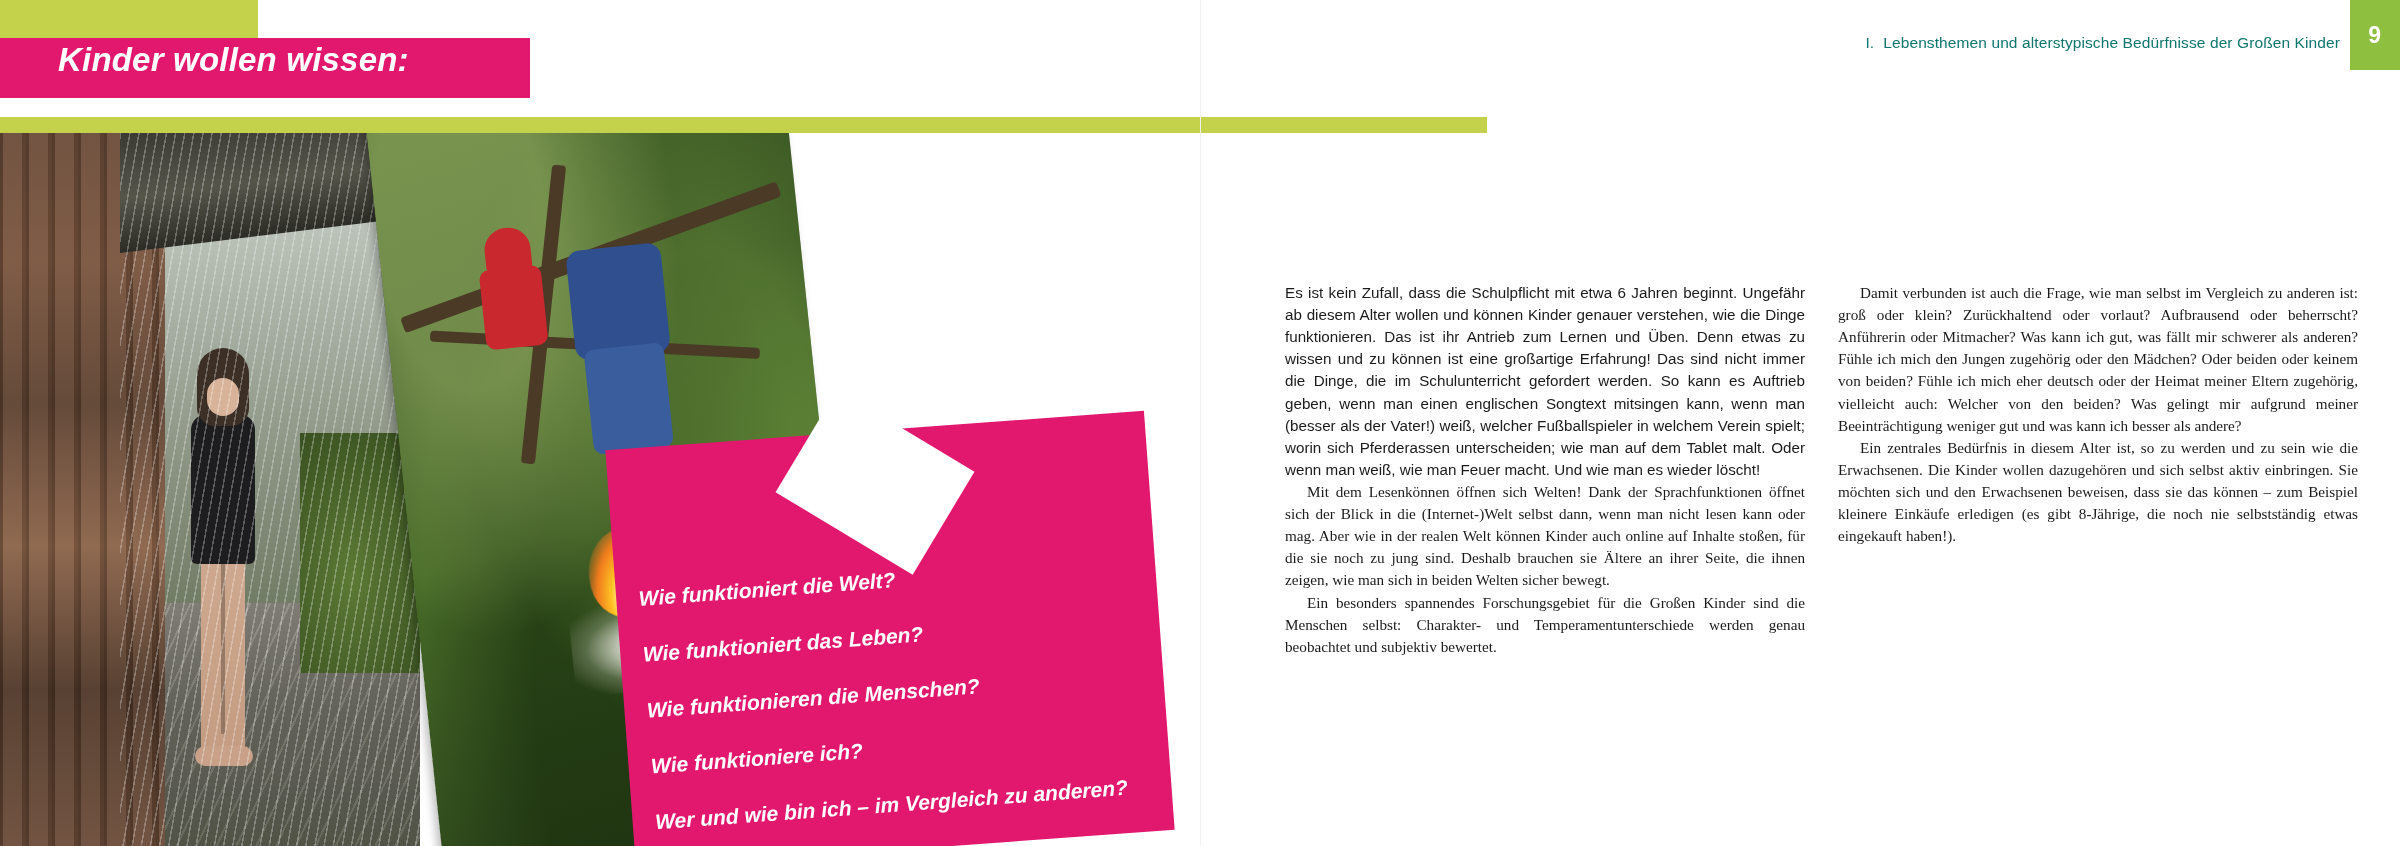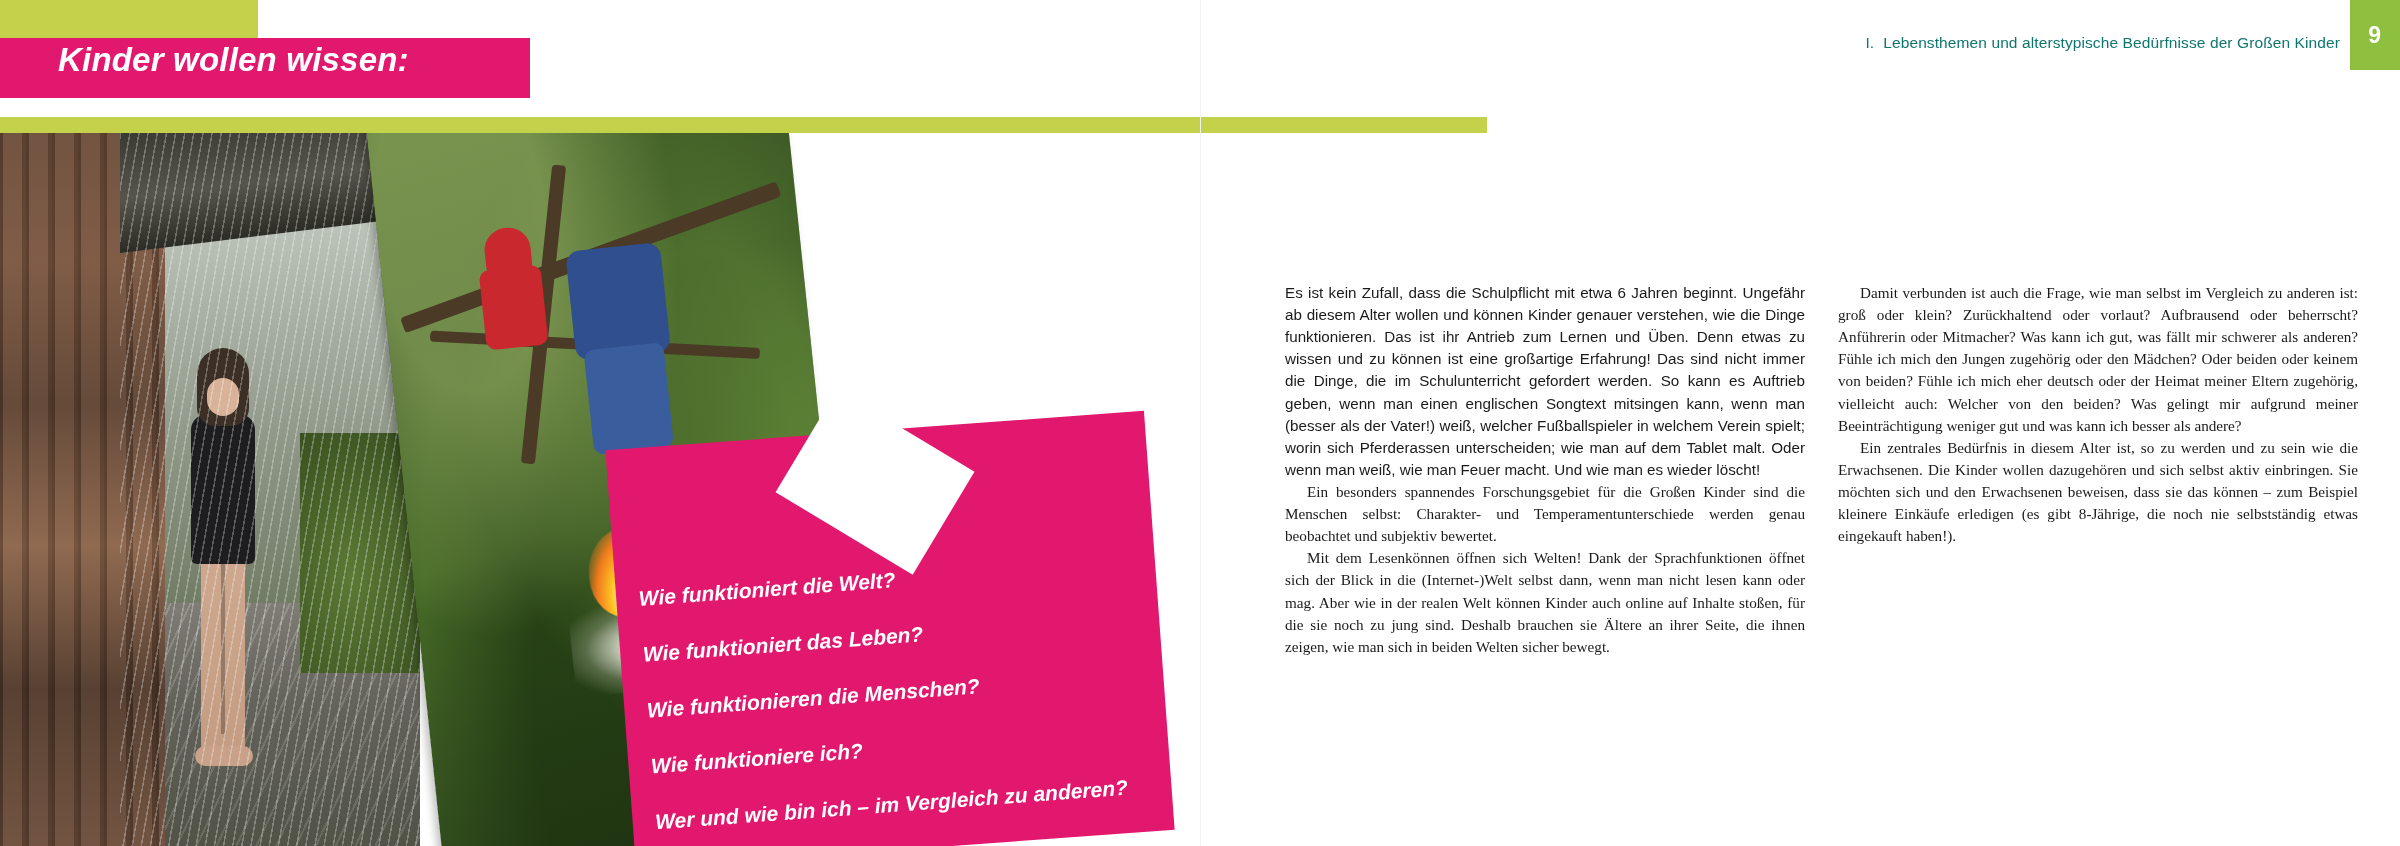--- a/index.html
+++ b/index.html
@@ -392,22 +392,22 @@
     <div class="q">Wie funktioniert das Leben?</div>
     <div class="q">Wie funktionieren die Menschen?</div>
     <div class="q">Wie funktioniere ich?</div>
     <div class="q">Wer und wie bin ich – im Vergleich zu anderen?</div>
   </div>
 
   <div class="fold-line"></div>
 
   <div class="col col-1">
     <p>Es ist kein Zufall, dass die Schulpflicht mit etwa 6 Jahren beginnt. Ungefähr ab diesem Alter wollen und können Kinder genauer verstehen, wie die Dinge funktionieren. Das ist ihr Antrieb zum Lernen und Üben. Denn etwas zu wissen und zu können ist eine großartige Erfahrung! Das sind nicht immer die Dinge, die im Schulunterricht gefordert werden. So kann es Auftrieb geben, wenn man einen englischen Songtext mitsingen kann, wenn man (besser als der Vater!) weiß, welcher Fußballspieler in welchem Verein spielt; worin sich Pferderassen unterscheiden; wie man auf dem Tablet malt. Oder wenn man weiß, wie man Feuer macht. Und wie man es wieder löscht!</p>
+    <p class="indent">Mit dem Lesenkönnen öffnen sich Welten! Dank der Sprachfunktionen öffnet sich der Blick in die (Internet-)Welt selbst dann, wenn man nicht lesen kann oder mag. Aber wie in der realen Welt können Kinder auch online auf Inhalte stoßen, für die sie noch zu jung sind. Deshalb brauchen sie Ältere an ihrer Seite, die ihnen zeigen, wie man sich in beiden Welten sicher bewegt.</p>
     <p class="indent">Ein besonders spannendes Forschungsgebiet für die Großen Kinder sind die Menschen selbst: Charakter- und Temperamentunterschiede werden genau beobachtet und subjektiv bewertet.</p>
-    <p class="indent">Mit dem Lesenkönnen öffnen sich Welten! Dank der Sprachfunktionen öffnet sich der Blick in die (Internet-)Welt selbst dann, wenn man nicht lesen kann oder mag. Aber wie in der realen Welt können Kinder auch online auf Inhalte stoßen, für die sie noch zu jung sind. Deshalb brauchen sie Ältere an ihrer Seite, die ihnen zeigen, wie man sich in beiden Welten sicher bewegt.</p>
   </div>
 
   <div class="col col-2">
     <p class="indent">Damit verbunden ist auch die Frage, wie man selbst im Vergleich zu anderen ist: groß oder klein? Zurückhaltend oder vorlaut? Aufbrausend oder beherrscht? Anführerin oder Mitmacher? Was kann ich gut, was fällt mir schwerer als anderen? Fühle ich mich den Jungen zugehörig oder den Mädchen? Oder beiden oder keinem von beiden? Fühle ich mich eher deutsch oder der Heimat meiner Eltern zugehörig, vielleicht auch: Welcher von den beiden? Was gelingt mir aufgrund meiner Beeinträchtigung weniger gut und was kann ich besser als andere?</p>
     <p class="indent">Ein zentrales Bedürfnis in diesem Alter ist, so zu werden und zu sein wie die Erwachsenen. Die Kinder wollen dazugehören und sich selbst aktiv einbringen. Sie möchten sich und den Erwachsenen beweisen, dass sie das können – zum Beispiel kleinere Einkäufe erledigen (es gibt 8-Jährige, die noch nie selbstständig etwas eingekauft haben!).</p>
   </div>
 
 </div>
 
 </body></html>

